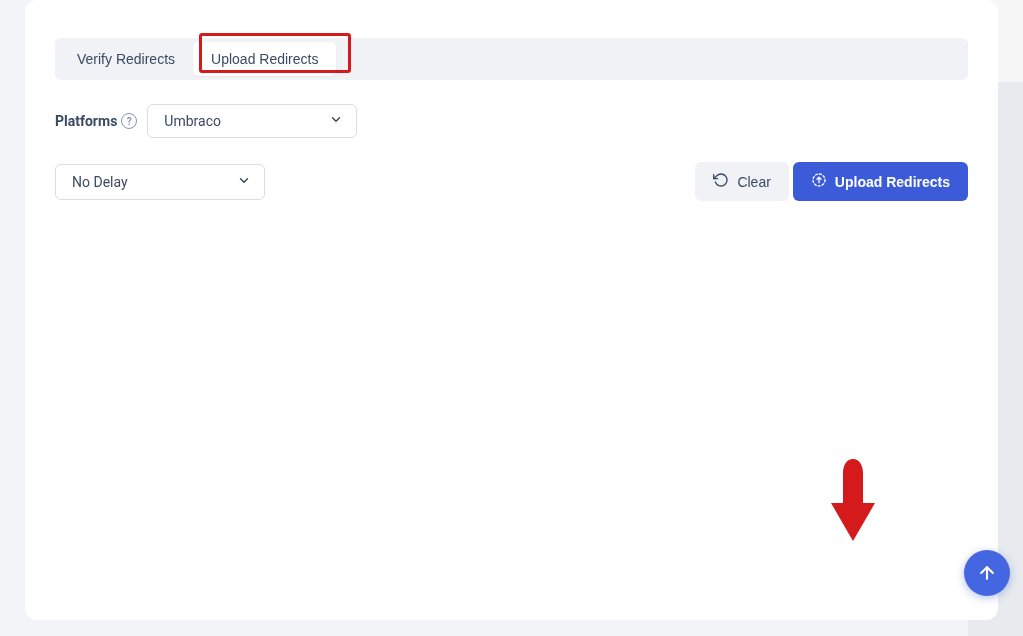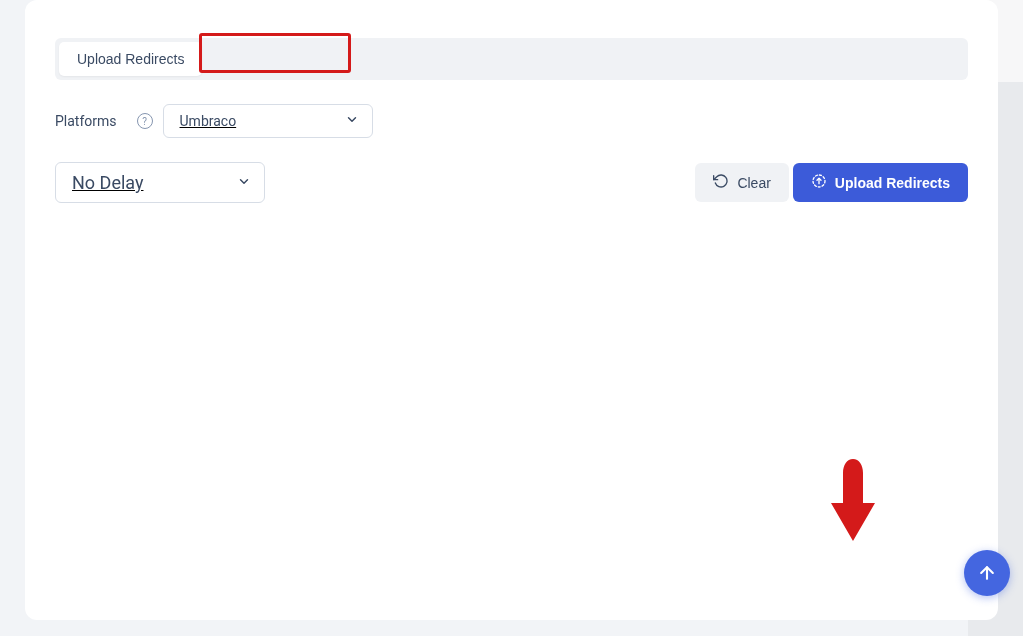--- a/index.html
+++ b/index.html
@@ -54,37 +54,37 @@
       display: flex;
       align-items: center;
       gap: 10px;
       margin-bottom: 24px;
     }
     .platforms-label {
       font-size: 14px;
       color: #3a4a63;
       display: flex;
       align-items: center;
-      gap: 20px;
+      gap: 4px;
+      font-weight: bold;
     }
     .help-icon {
       width: 16px;
       height: 16px;
       border: 1px solid #8696b0;
       border-radius: 50%;
       display: inline-flex;
       align-items: center;
       justify-content: center;
       font-size: 10px;
       color: #8696b0;
     }
     .select-wrap {
       position: relative;
       display: inline-block;
-      text-decoration: underline;
     }
     .select-field {
       border: 1px solid #d7dde6;
       border-radius: 6px;
       padding: 8px 40px 8px 16px;
       font-size: 14px;
       color: #3a4a63;
       background: #fff;
       cursor: pointer;
       min-width: 210px;
@@ -129,21 +129,21 @@
     .section-to { margin-bottom: 20px; }
     .footer-row {
       display: flex;
       align-items: center;
       justify-content: space-between;
     }
     .delay-select {
       border: 1px solid #d7dde6;
       border-radius: 6px;
       padding: 9px 40px 9px 16px;
-      font-size: 18px;
+      font-size: 14px;
       color: #3a4a63;
       background: #fff;
       cursor: pointer;
       min-width: 210px;
       appearance: none;
     }
     .buttons-group {
       display: flex;
       gap: 4px;
     }
@@ -218,20 +218,21 @@
   </style>
 </head>
 <body>
 
 <div class="right-bg"></div>
 <div class="right-bg-top"></div>
 
 <div class="panel">
 
   <div class="tabs-container">
+    <button class="tab">Verify Redirects</button>
     <button class="tab active">Upload Redirects</button>
   </div>
 
   <div class="tab-highlight" style="left:174px; top:33px; width:152px; height:40px;"></div>
 
   <div class="platforms-row">
     <span class="platforms-label">
       <span>Platforms</span>
       <span class="help-icon">?</span>
     </span>

